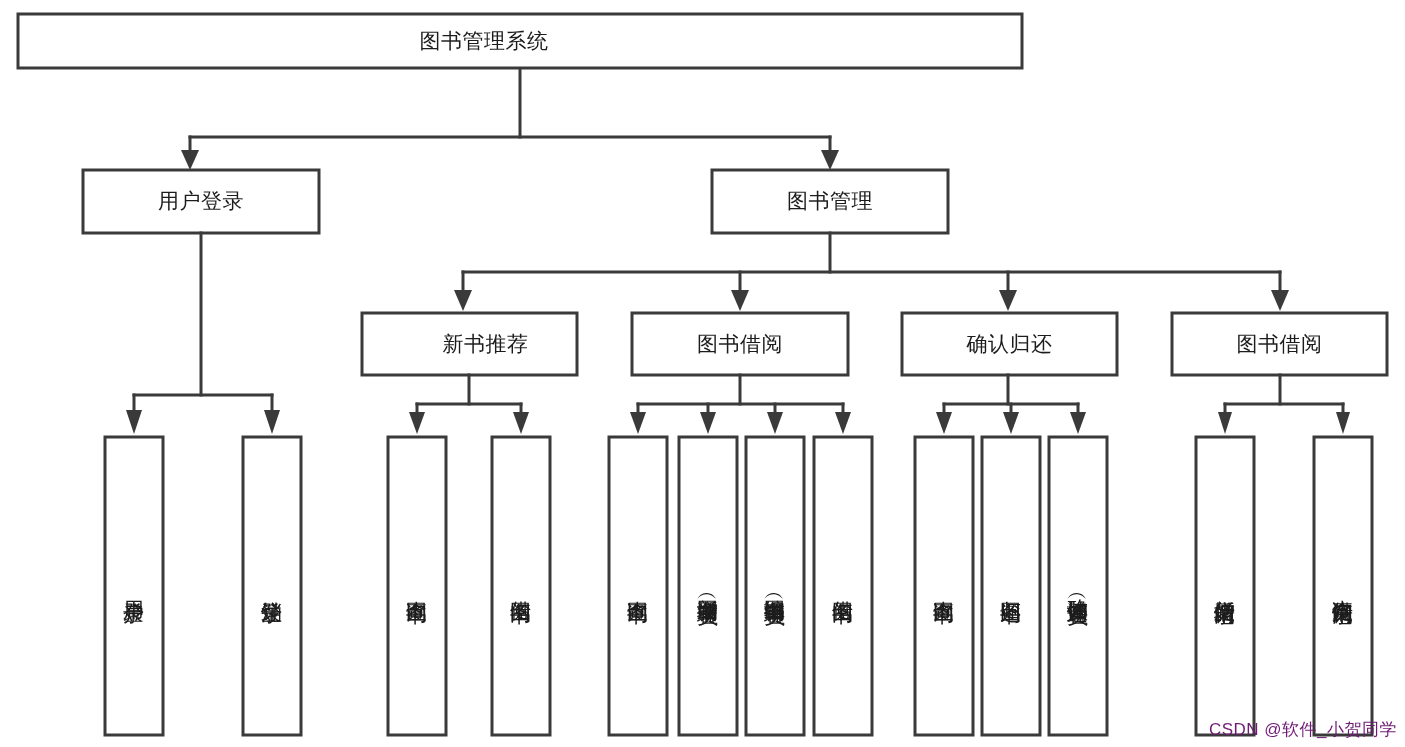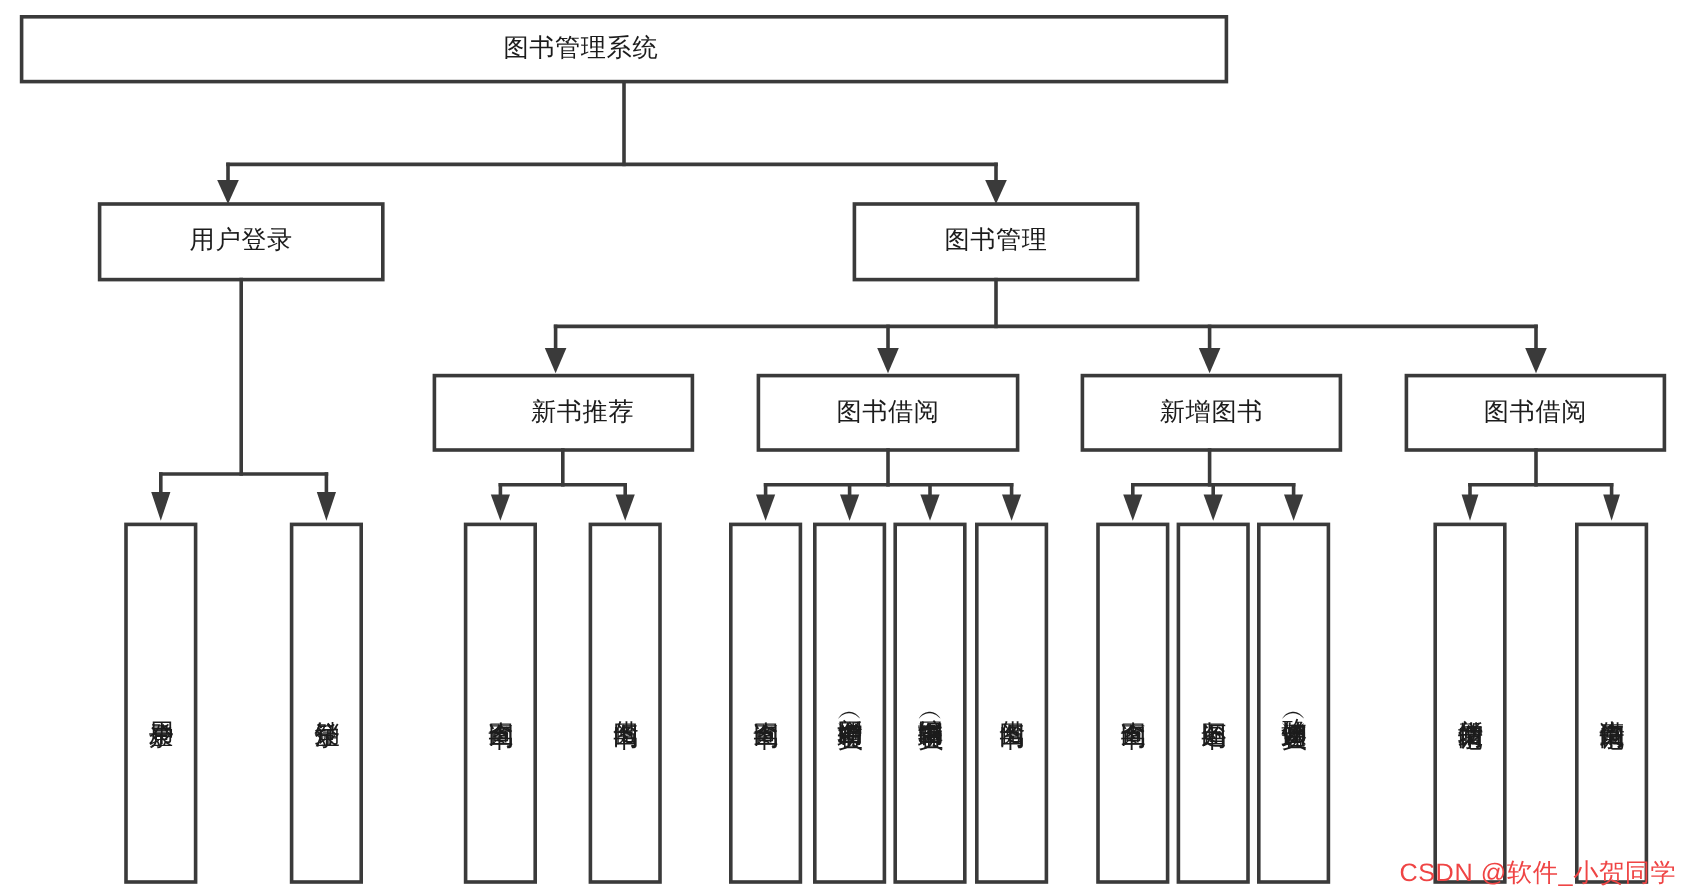--- a/index.html
+++ b/index.html
@@ -70,22 +70,22 @@
     text-orientation: upright;
     -webkit-text-orientation: upright;
     line-height: 1.0;
     white-space: nowrap;
     pointer-events: none;
   }
   .watermark {
     position: absolute;
     right: 8px;
     bottom: 6px;
-    color: #ef4444;
-    font-size: 21px;
+    color: #701a75;
+    font-size: 17px;
     letter-spacing: 0.5px;
     white-space: nowrap;
   }
 </style>
 </head>
 <body>
 
 <div id="diagram-root">
 
   <svg class="diagram-canvas" viewBox="0 0 1405 747">
@@ -192,21 +192,21 @@
 
   </svg>
 
   <div class="node-label" style="left:18px; top:14px; width:932px; height:54px;">图书管理系统</div>
 
   <div class="node-label" style="left:83px; top:170px; width:236px; height:63px;">用户登录</div>
   <div class="node-label" style="left:712px; top:170px; width:236px; height:63px;">图书管理</div>
 
   <div class="node-label" style="left:362px; top:313px; width:215px; height:62px;margin-left:16px;">新书推荐</div>
   <div class="node-label" style="left:632px; top:313px; width:216px; height:62px;">图书借阅</div>
-  <div class="node-label" style="left:902px; top:313px; width:215px; height:62px;">新增图书</div>
+  <div class="node-label" style="left:902px; top:313px; width:215px; height:62px;">确认归还</div>
   <div class="node-label" style="left:1172px; top:313px; width:215px; height:62px;">图书借阅</div>
 
   <div class="leaf-label" style="left:105px; top:437px; width:58px; height:298px;">用户登录</div>
   <div class="leaf-label" style="left:243px; top:437px; width:58px; height:298px;">注销登录</div>
 
   <div class="leaf-label" style="left:388px; top:437px; width:58px; height:298px;">查询图书</div>
   <div class="leaf-label" style="left:492px; top:437px; width:58px; height:298px;">借阅图书</div>
 
   <div class="leaf-label" style="left:609px; top:437px; width:58px; height:298px;">查询图书</div>
   <div class="leaf-label" style="left:679px; top:437px; width:58px; height:298px;">新增图书（管理员）</div>

